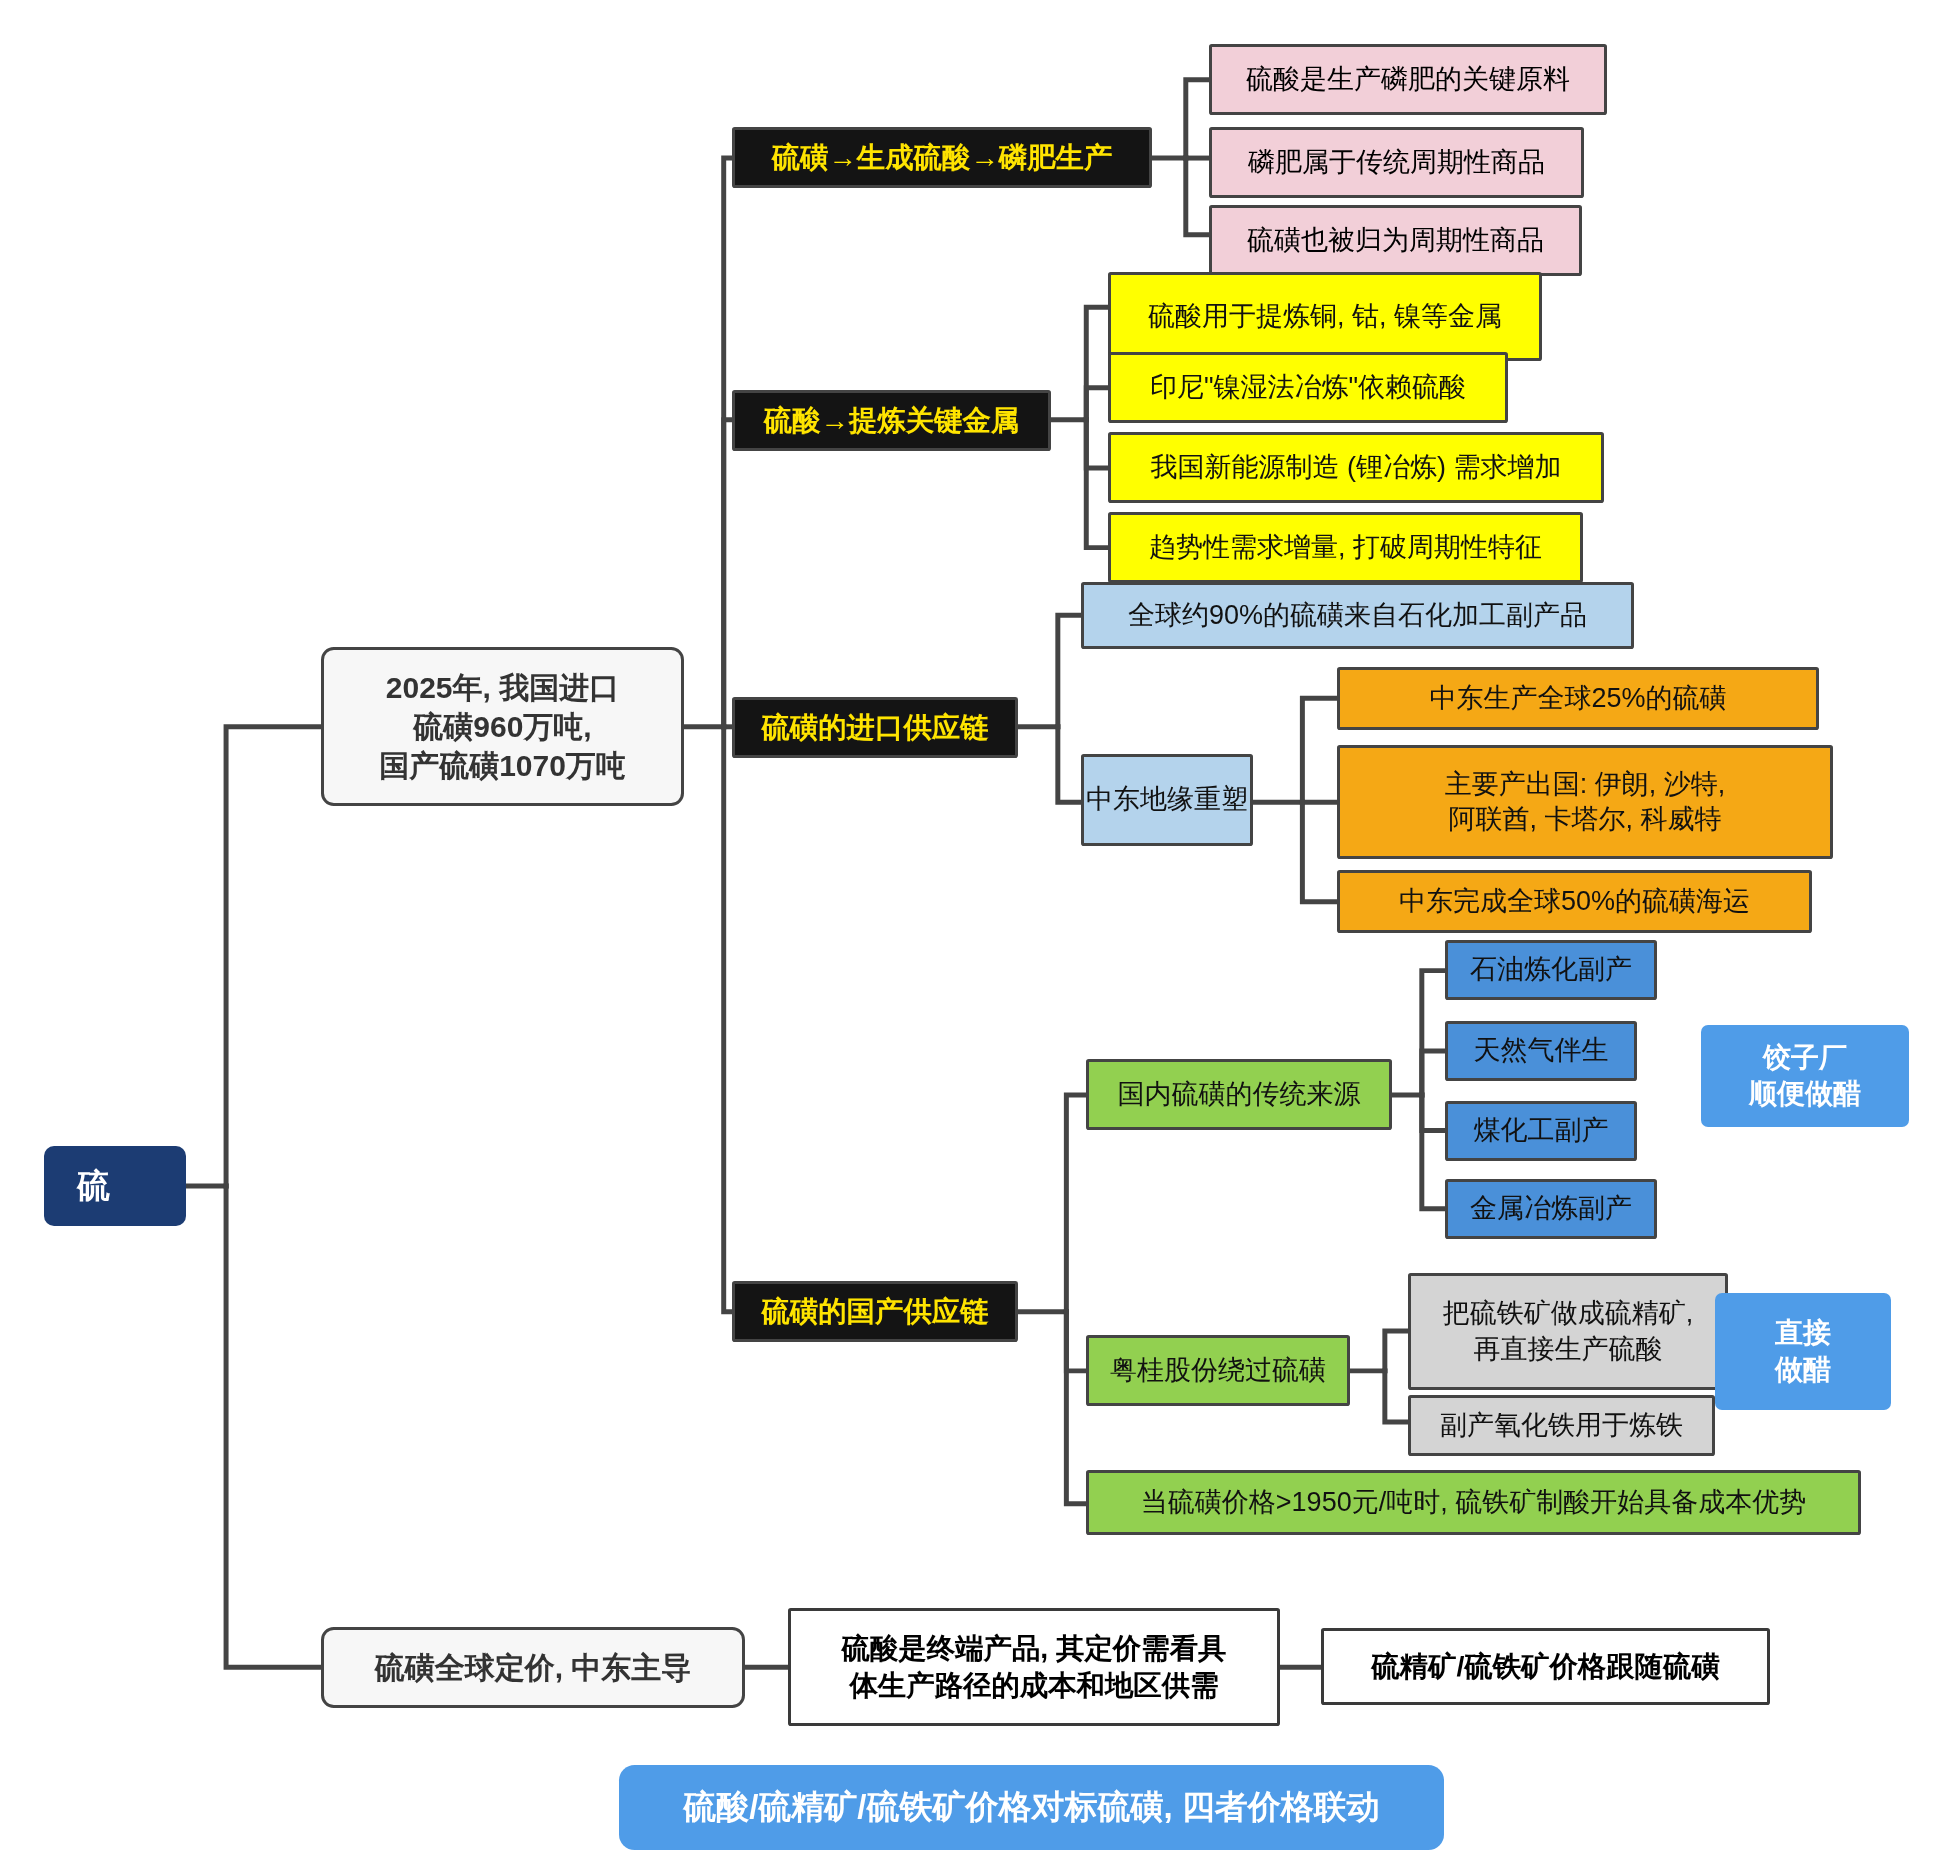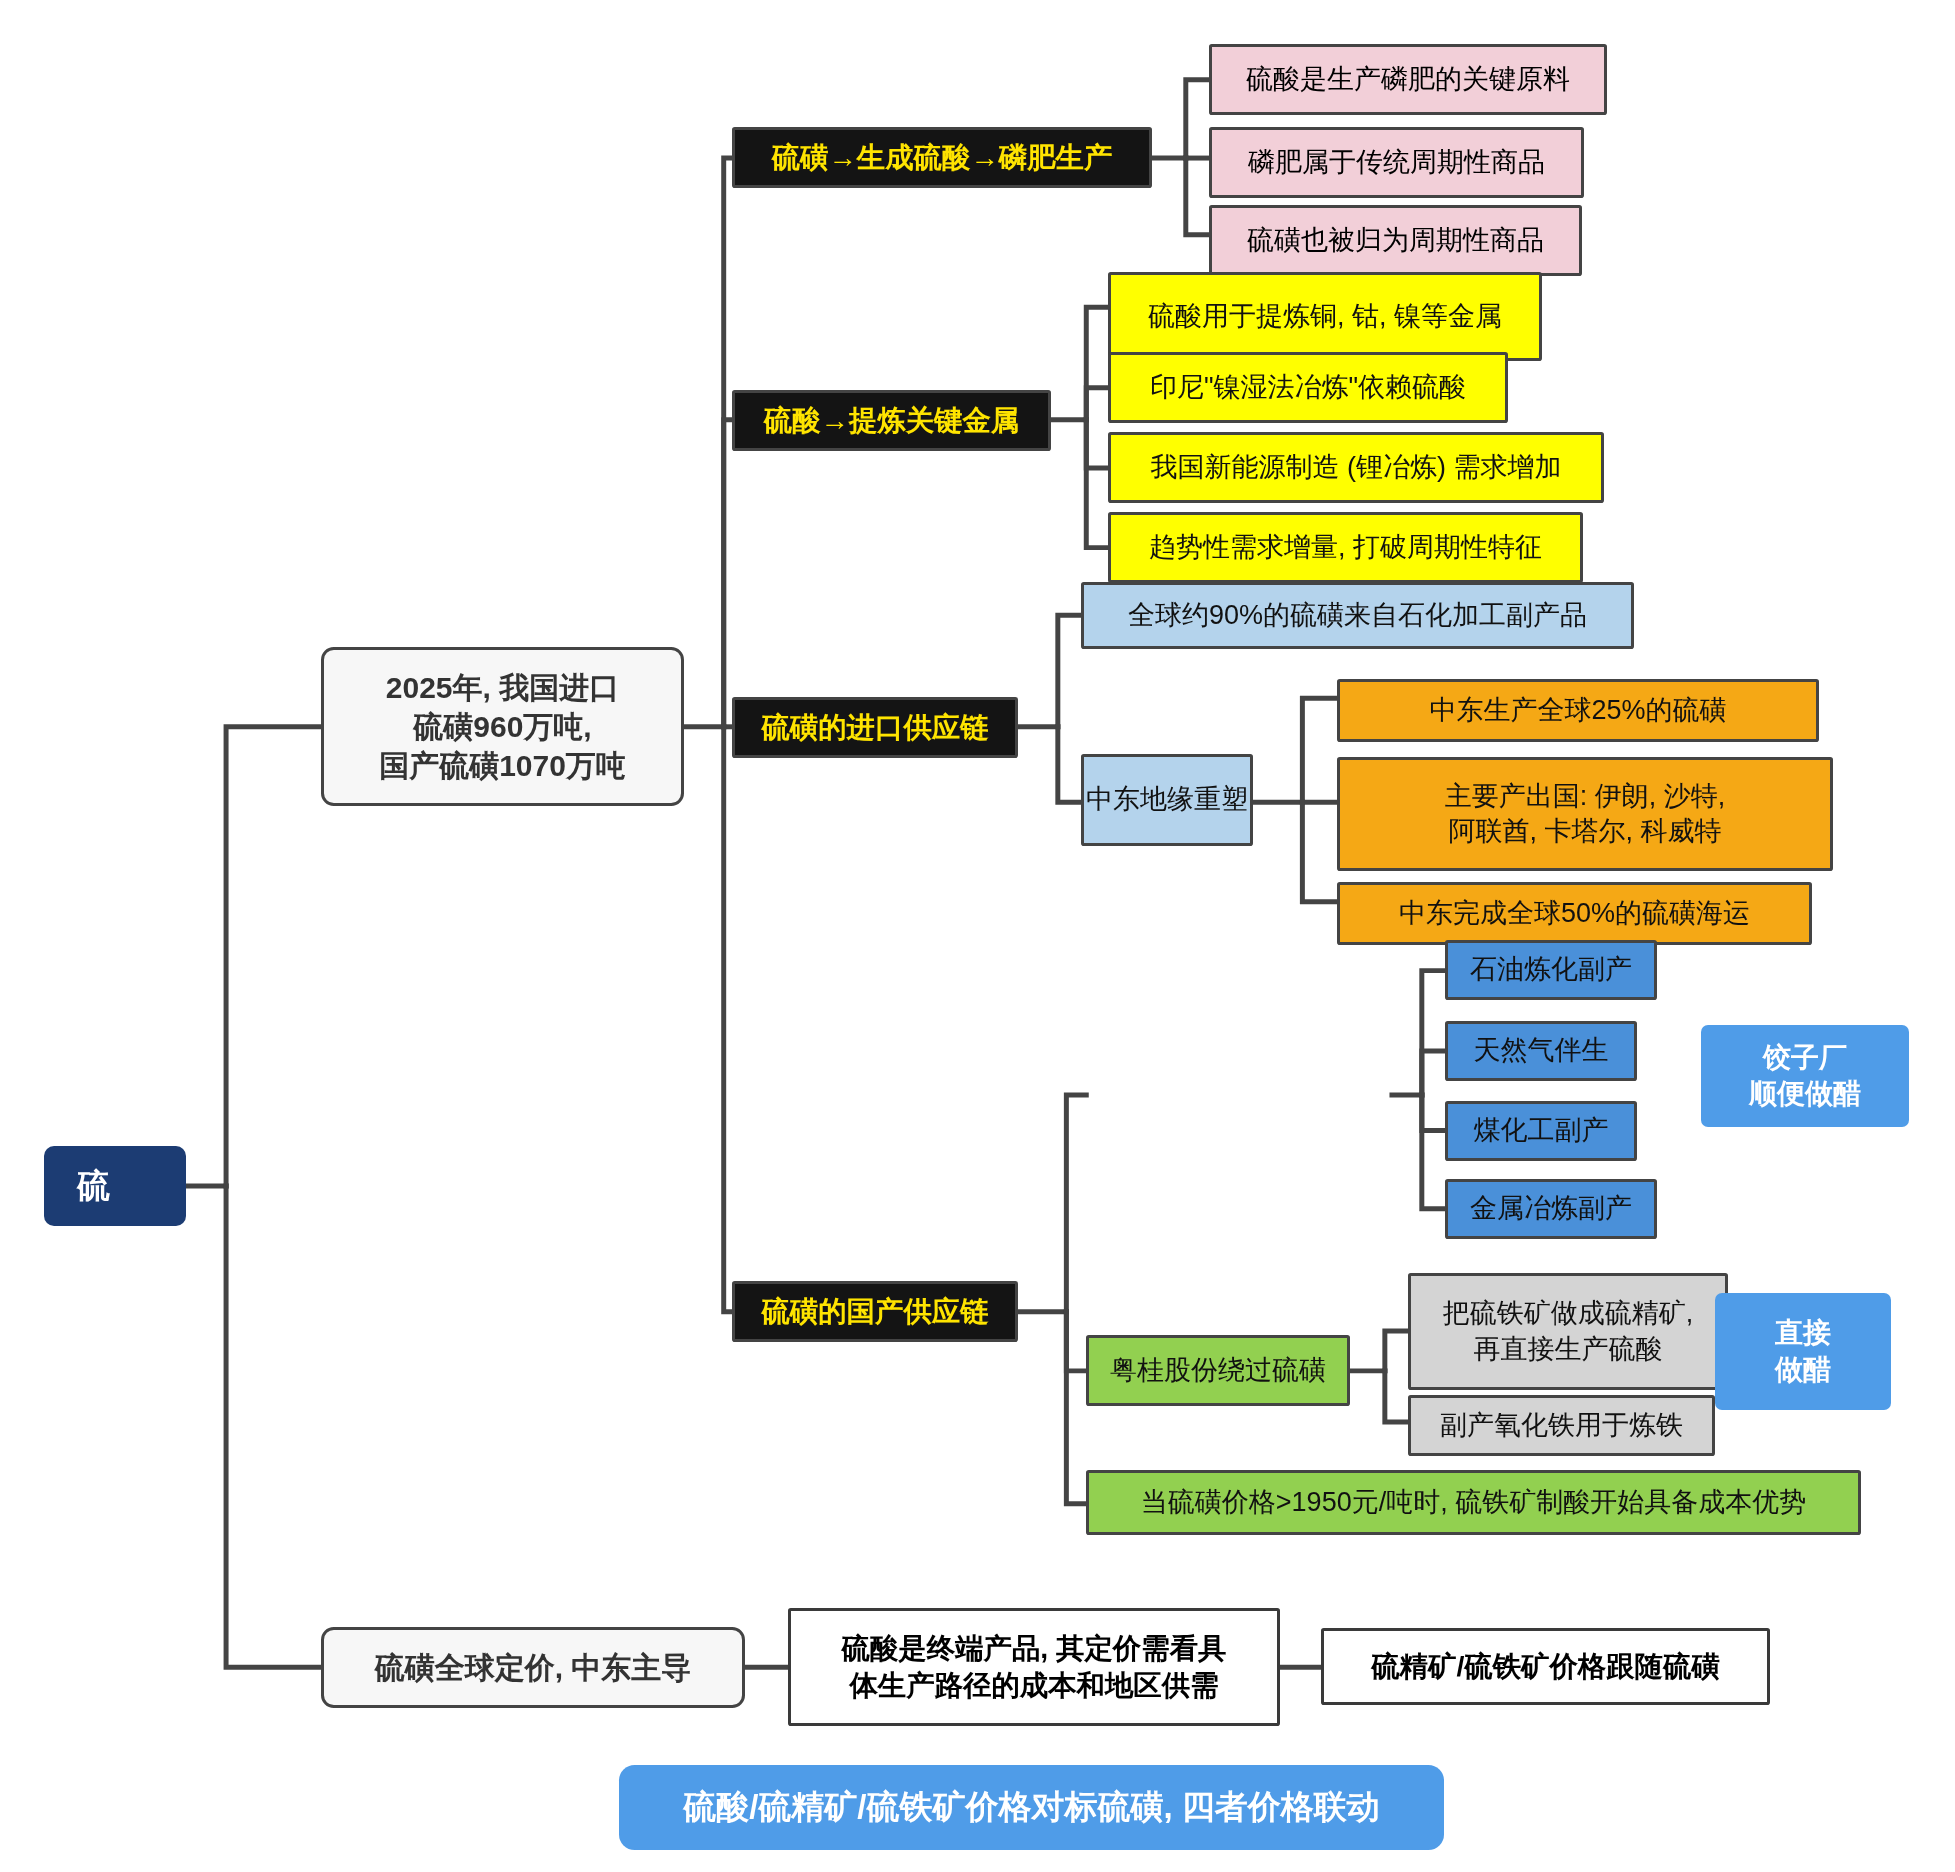--- a/index.html
+++ b/index.html
@@ -17,21 +17,21 @@
          font-weight:bold;font-size:30px;}
   .black{background:#141414;color:#ffe400;border:3.6px solid #444444;border-radius:2.8px;
          font-weight:bold;font-size:28.4px;}
   .pink{background:#f2cfd8;color:#000000;border:3.6px solid #444444;border-radius:2.8px;
         font-size:27px;}
   .yellow{background:#ffff00;color:#111111;border:3.6px solid #444444;border-radius:2.8px;
           font-size:27px;}
   .lblue{background:#b4d3ec;color:#111111;border:3.6px solid #444444;border-radius:2.8px;
          font-size:27px;}
   .orange{background:#f5a815;color:#111111;border:3.6px solid #444444;border-radius:2.8px;
-          font-size:27px;margin-top:12px;}
+          font-size:27px;}
   .green{background:#92d050;color:#111111;border:3.6px solid #444444;border-radius:2.8px;
          font-size:27px;}
   .mblue{background:#4a90d9;color:#111111;border:3.6px solid #444444;border-radius:2.8px;
          font-size:27px;}
   .grey{background:#d4d4d4;color:#111111;border:3.6px solid #444444;border-radius:2.8px;
         font-size:27px;}
   .white{background:#ffffff;color:#000000;border:3.6px solid #3a3a3a;border-radius:2.8px;
          font-weight:bold;font-size:28.4px;}
   .callout{background:#4f9ce8;color:#ffffff;border:none;border-radius:7px;
            font-weight:bold;font-size:28px;}
@@ -116,20 +116,21 @@
   <div class="node black" style="left:732px;top:697px;width:286px;height:61px;">硫磺的进口供应链</div>
   <div class="node lblue" style="left:1081px;top:582px;width:553px;height:67px;">全球约90%的硫磺来自石化加工副产品</div>
   <div class="node lblue" style="left:1081px;top:754px;width:172px;height:92px;">中东地缘重塑</div>
   <div class="node orange" style="left:1337px;top:667px;width:482px;height:63px;">中东生产全球25%的硫磺</div>
   <div class="node orange" style="left:1337px;top:745px;width:496px;height:114px;">主要产出国: 伊朗, 沙特,
 阿联酋, 卡塔尔, 科威特</div>
   <div class="node orange" style="left:1337px;top:870px;width:475px;height:63px;">中东完成全球50%的硫磺海运</div>
 
   <div class="node black" style="left:732px;top:1281px;width:286px;height:61px;">硫磺的国产供应链</div>
 
+  <div class="node green" style="left:1086px;top:1059px;width:306px;height:71px;">国内硫磺的传统来源</div>
   <div class="node mblue" style="left:1445px;top:940px;width:212px;height:60px;">石油炼化副产</div>
   <div class="node mblue" style="left:1445px;top:1021px;width:192px;height:60px;">天然气伴生</div>
   <div class="node mblue" style="left:1445px;top:1101px;width:192px;height:60px;">煤化工副产</div>
   <div class="node mblue" style="left:1445px;top:1179px;width:212px;height:60px;">金属冶炼副产</div>
 
   <div class="node green" style="left:1086px;top:1335px;width:264px;height:71px;">粤桂股份绕过硫磺</div>
   <div class="node grey" style="left:1408px;top:1273px;width:320px;height:117px;">把硫铁矿做成硫精矿,
 再直接生产硫酸</div>
   <div class="node grey" style="left:1408px;top:1395px;width:307px;height:61px;text-align:right;">副产氧化铁用于炼铁</div>
 

